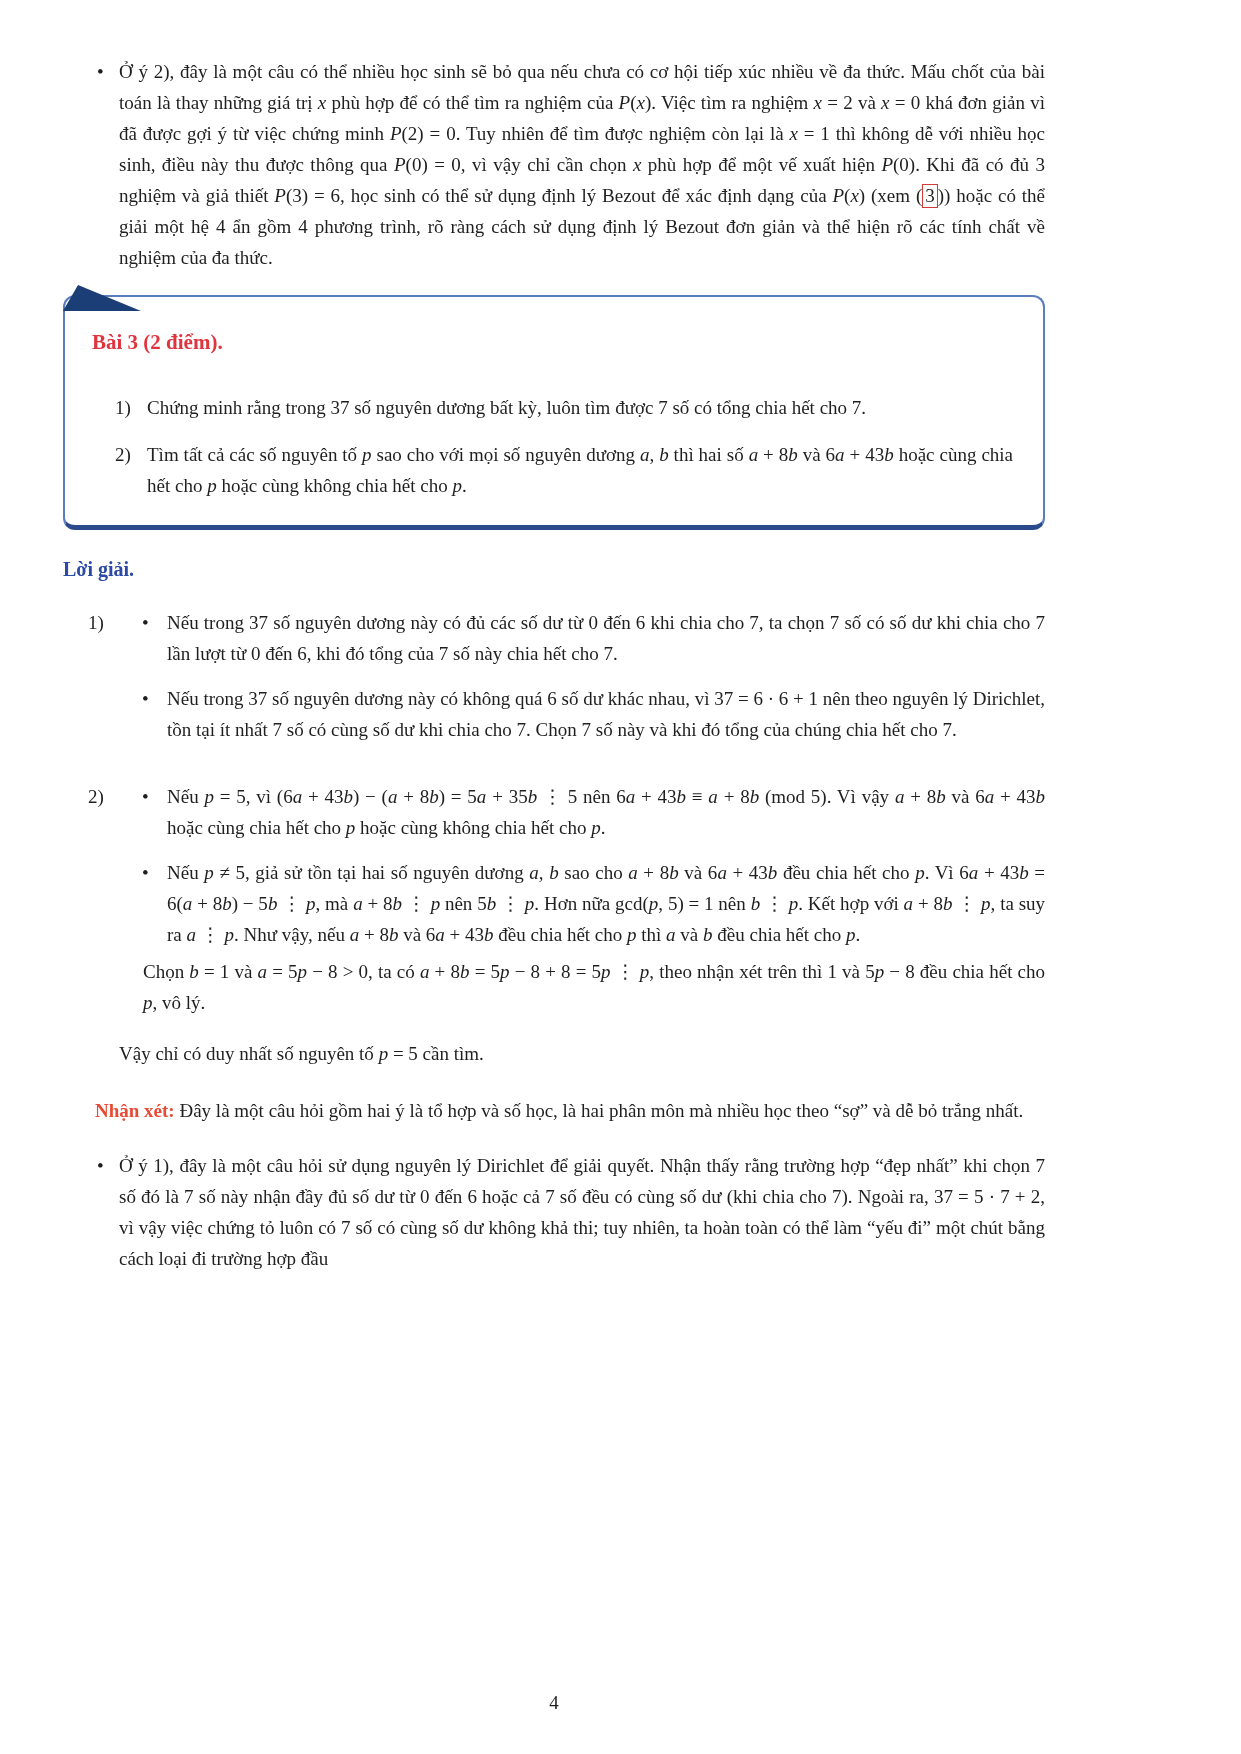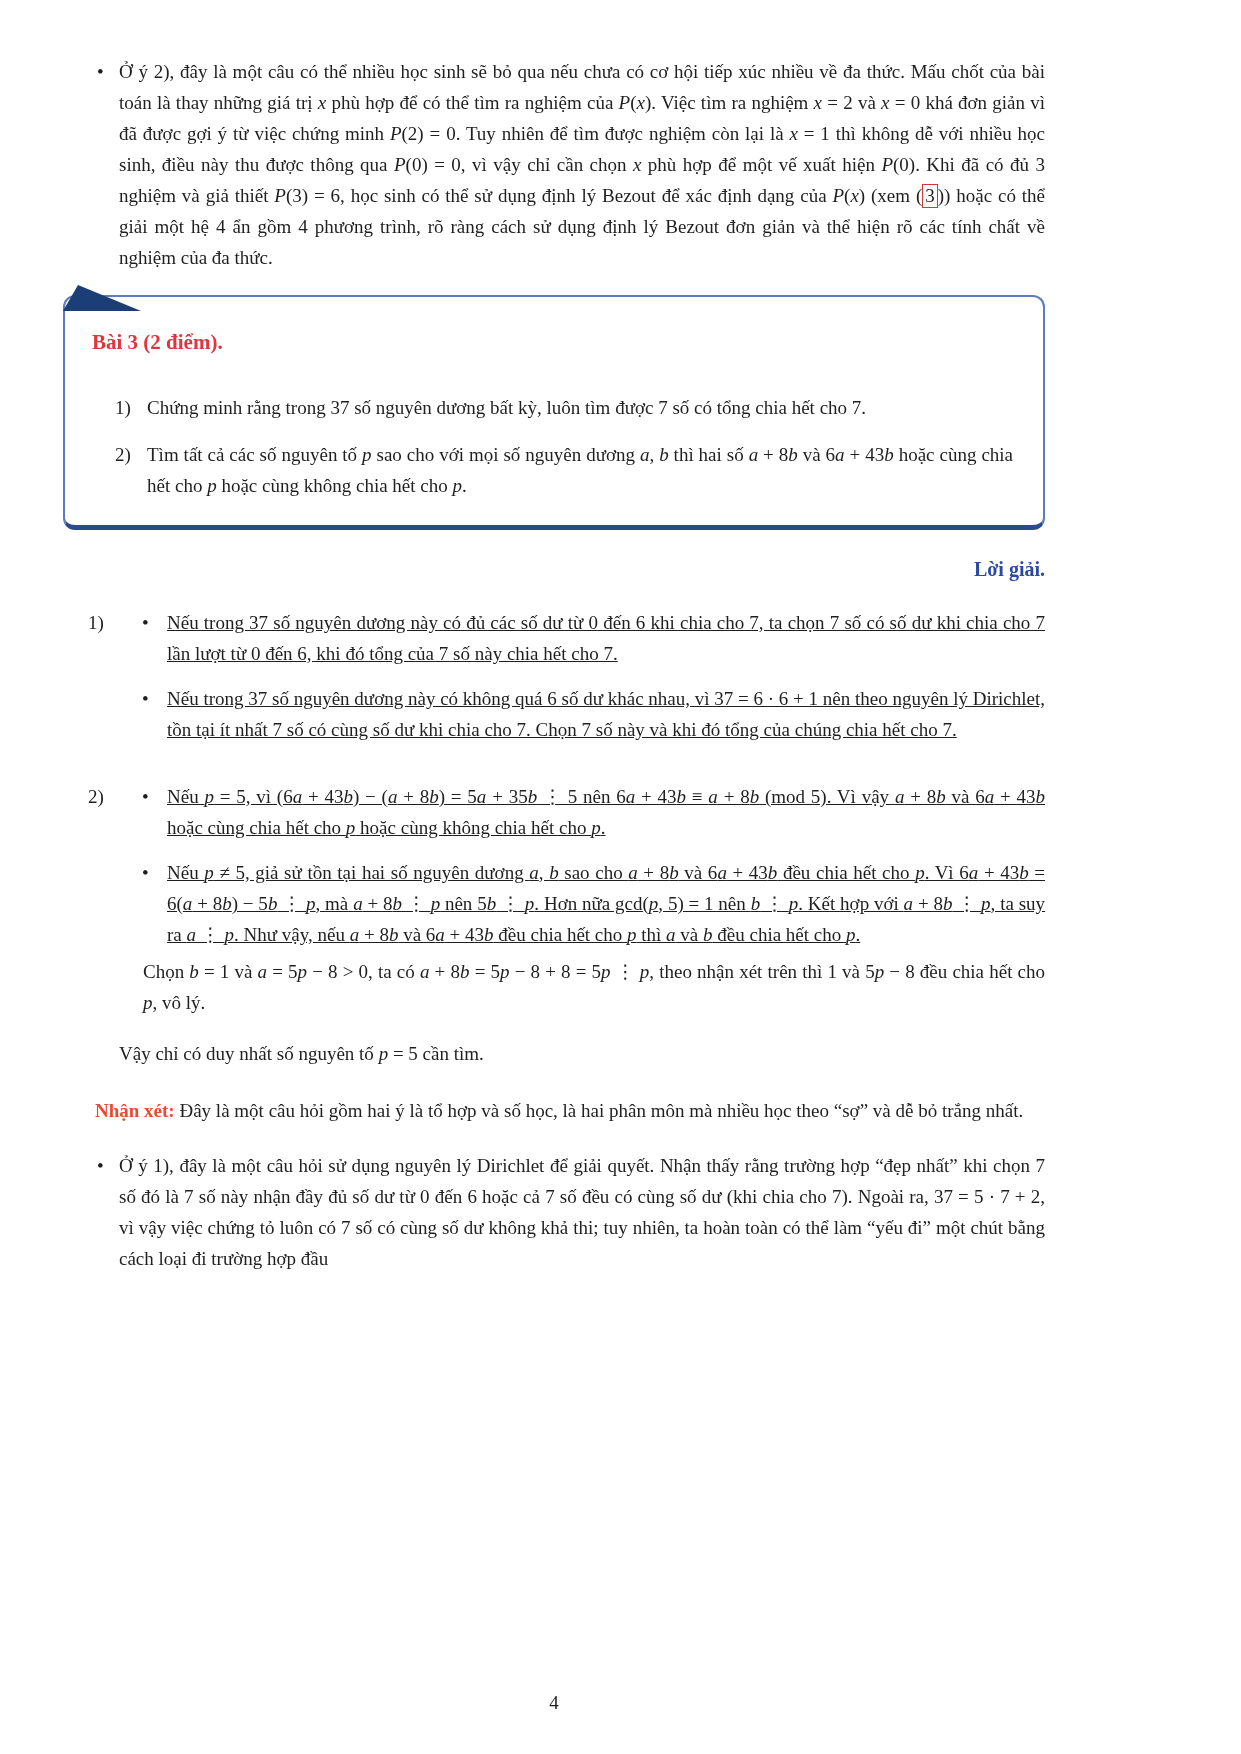--- a/index.html
+++ b/index.html
@@ -52,28 +52,27 @@
   .prob-item{display:flex;margin:0 0 16px 23px;}
   .prob-item .num{flex:0 0 32px;}
   .prob-item .itext{flex:1;text-align:justify;}
 
   
   .sol-heading{
     color:var(--accent-blue);
     font-weight:bold;
     font-size:20px;
     margin:24px 0 0 0;
-    text-align:right;
   }
   .sol-part{display:flex;margin-top:22px;}
   .sol-part .pnum{flex:0 0 54px;margin-left:25px;}
   .sol-bullets{flex:1;}
   .sol-bullet{display:flex;margin-bottom:14px;}
   .sol-bullet .marker{flex:0 0 25px;}
-  .sol-bullet .btext{flex:1;text-align:justify;text-decoration:underline;}
+  .sol-bullet .btext{flex:1;text-align:justify;}
   .continuation{margin:2px 0 0 80px;text-align:justify;}
   .conclusion{margin:20px 0 12px 56px;text-align:justify;}
 
   .remark{margin-top:26px;text-align:justify;}
   .remark-label{color:var(--remark-red);font-weight:bold;margin-left:32px;}
 
   .remark-bullet{margin-top:24px;}
 
   .pagenum{
     position:absolute;

